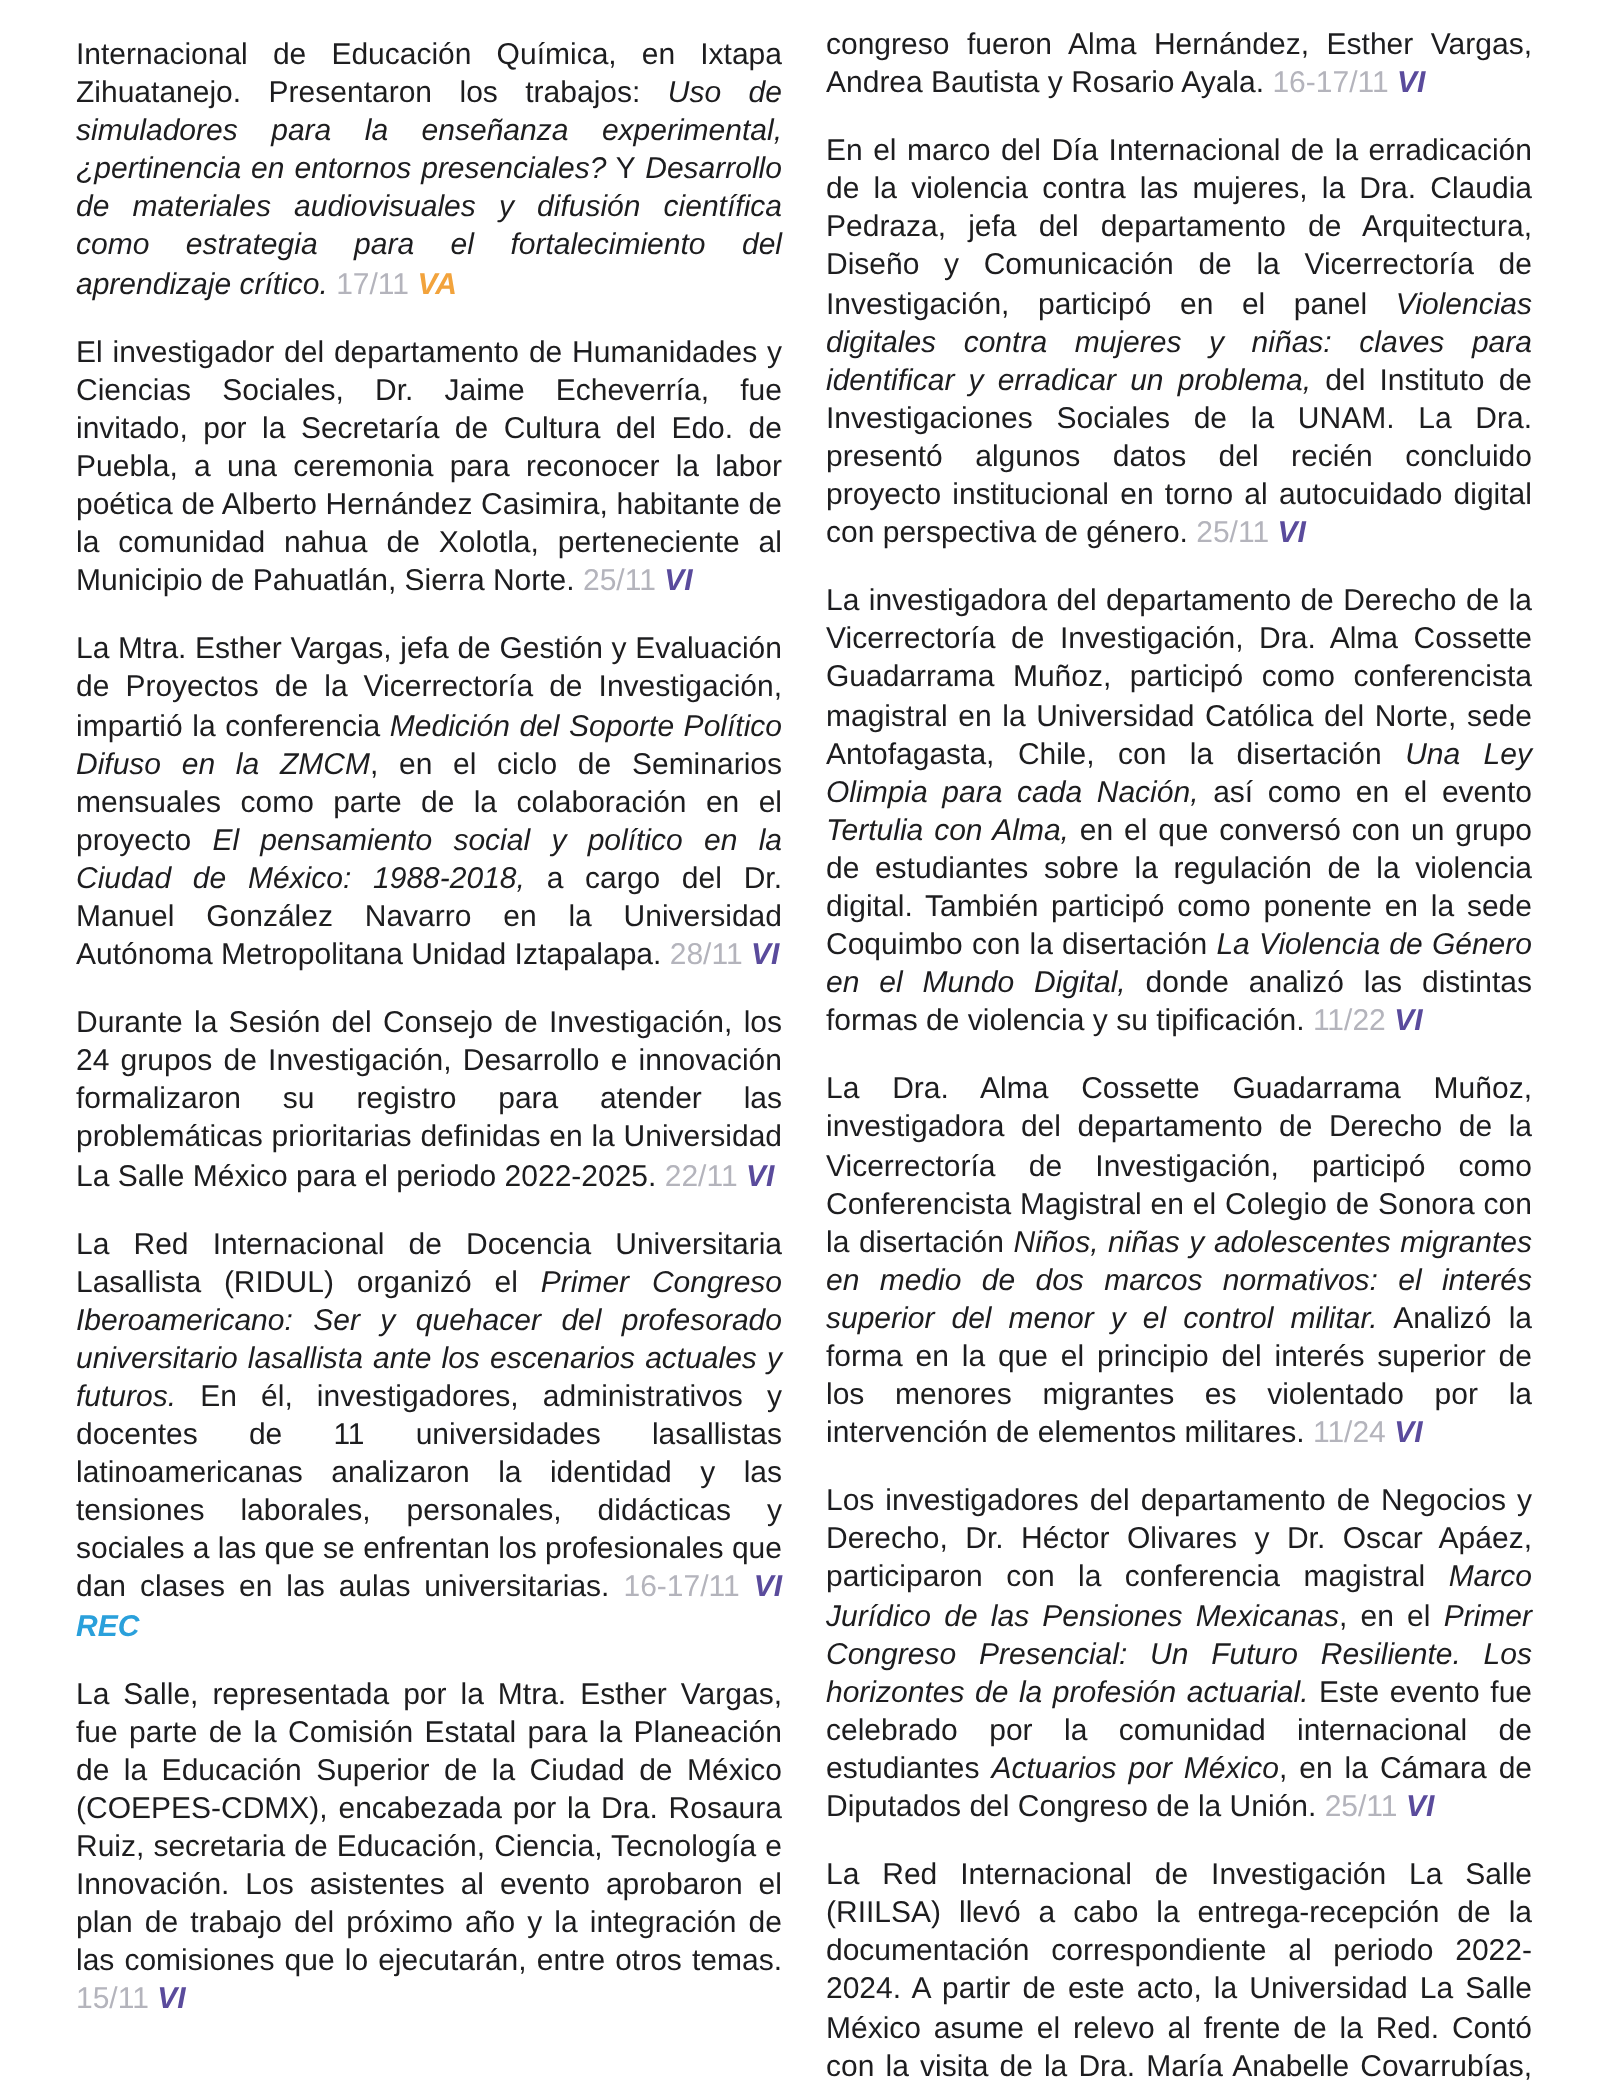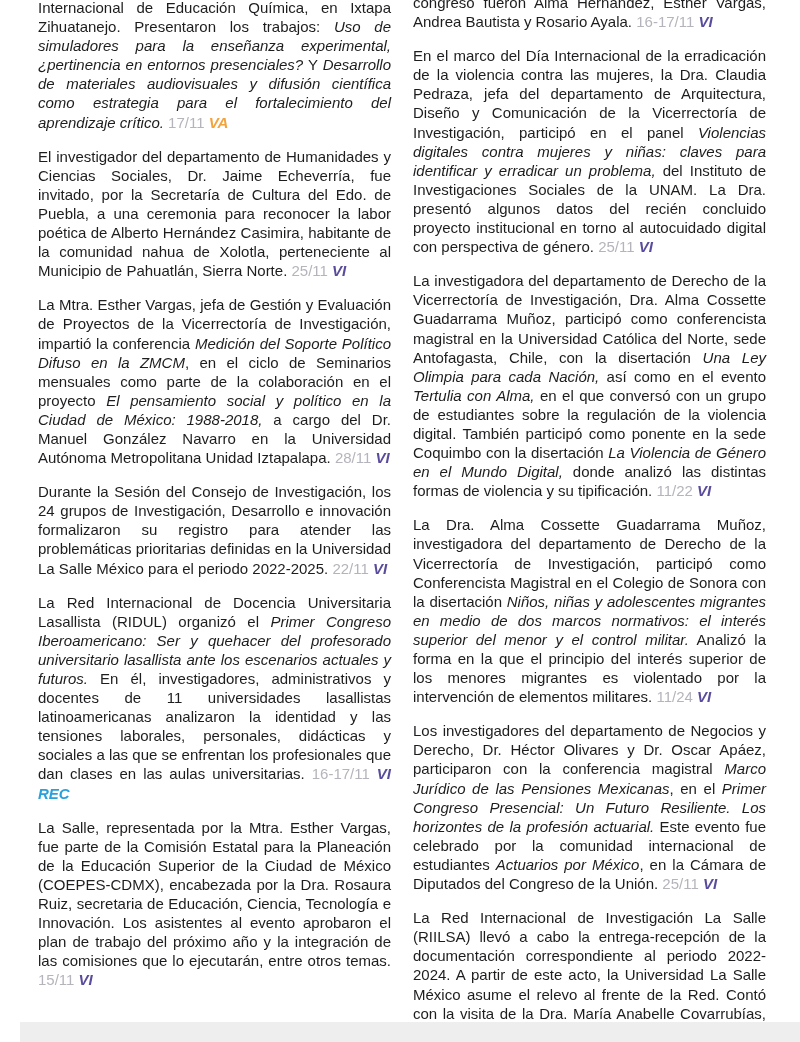--- a/index.html
+++ b/index.html
@@ -11,20 +11,21 @@
     width: 800px;
     height: 1042px;
     overflow: hidden;
     position: relative;
     font-family: "Liberation Sans", sans-serif;
   }
   .page {
     position: absolute;
     inset: 0;
     background: #ffffff;
+    margin-top: 20px;
   }
   .col {
     position: absolute;
     width: 353px;
     color: #1d1d1f;
     font-size: 15px;
     line-height: 19.1px;
     text-align: justify;
     hyphens: auto;
     -webkit-hyphens: auto;

